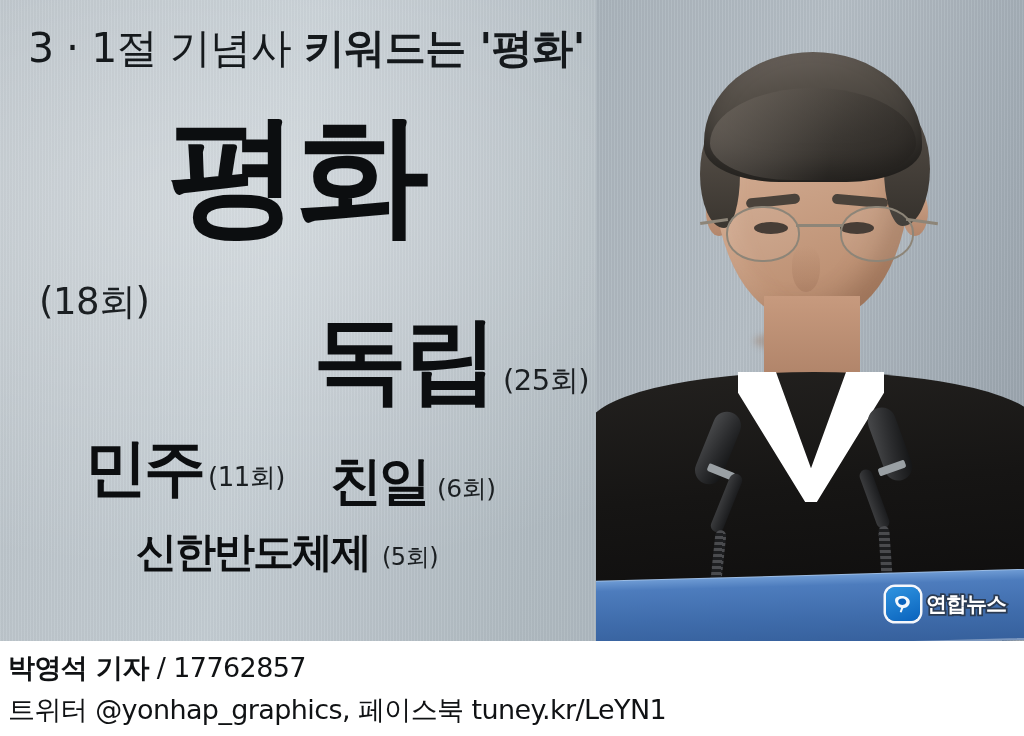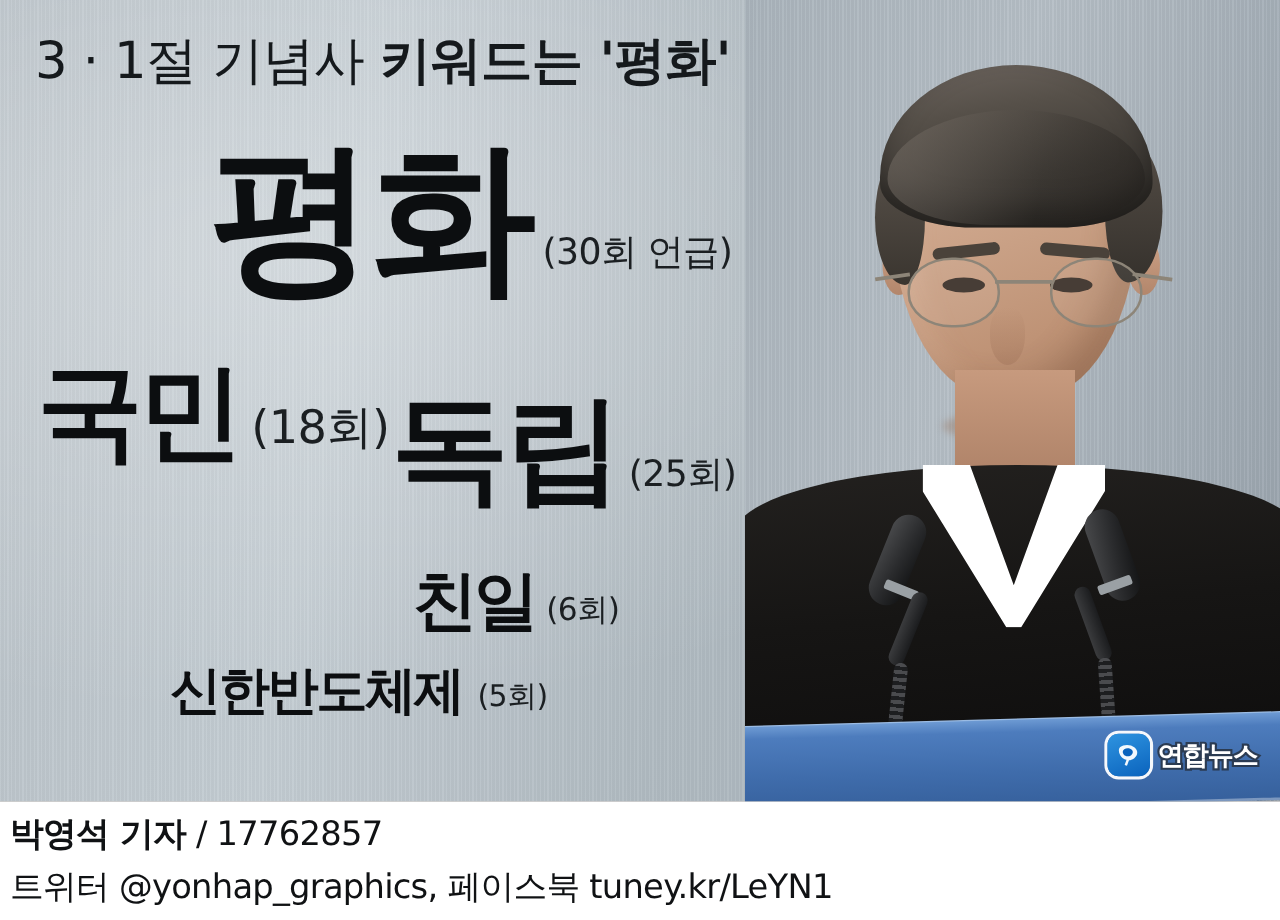--- a/index.html
+++ b/index.html
@@ -11,21 +11,21 @@
     width: 1024px;
     height: 736px;
     overflow: hidden;
     font-family: "DejaVu Sans", "Liberation Sans", sans-serif;
   }
 
   #root {
     position: relative;
     width: 1024px;
     height: 659px;
-    background: #000000;
+    background: #ec4899;
   }
 
   
   .graphic {
     position: absolute;
     left: 0; top: 0;
     width: 1024px;
     height: 641px;
     overflow: hidden;
     background:
@@ -445,33 +445,35 @@
     </div>
 
     <div class="headline">
       <span class="light">3 · 1절 기념사 </span><span class="strong">키워드는 '평화'</span>
     </div>
 
     <div class="wordcloud">
 
       <div class="wc-item" id="wc-peace">
         <span class="wc-word">평화</span>
-        <span class="wc-count">(30회 언급)</span>
       </div>
 
       <div class="wc-item" id="wc-people">
-        <span class="wc-word">국민</span>
         <span class="wc-count">(18회)</span>
       </div>
 
       <div class="wc-item" id="wc-indep">
         <span class="wc-word">독립</span>
         <span class="wc-count">(25회)</span>
       </div>
 
+      <div class="wc-item" id="wc-democracy">
+        <span class="wc-word">민주</span>
+        <span class="wc-count">(11회)</span>
+      </div>
 
       <div class="wc-item" id="wc-projapan">
         <span class="wc-word">친일</span>
         <span class="wc-count">(6회)</span>
       </div>
 
       <div class="wc-item" id="wc-peninsula">
         <span class="wc-word">신한반도체제</span>
         <span class="wc-count">(5회)</span>
       </div>

